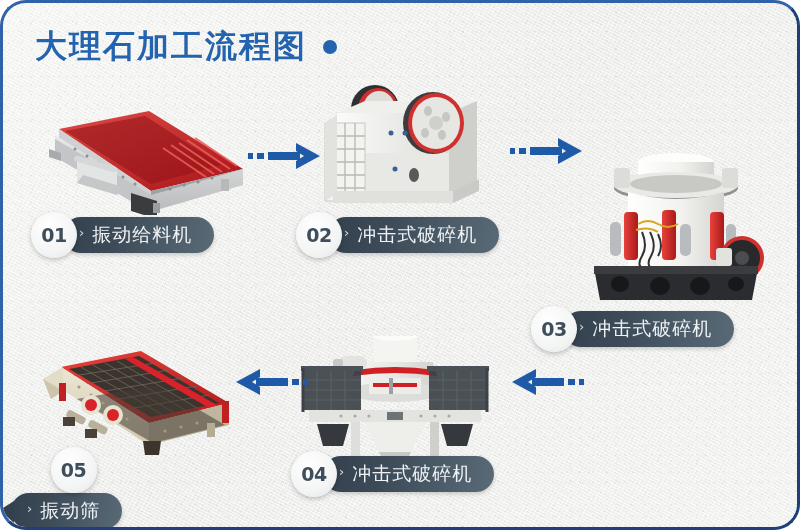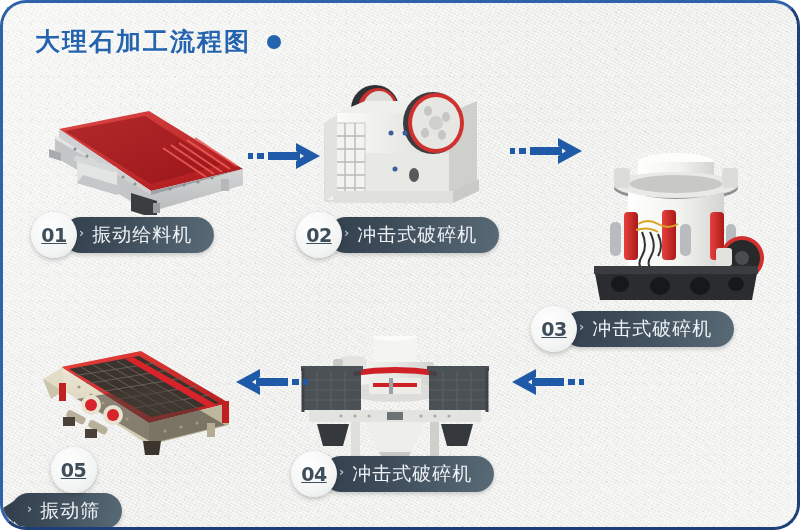--- a/index.html
+++ b/index.html
@@ -39,21 +39,21 @@
     pointer-events:none;
   }
 
   
   .title-row {
     position: absolute; left: 32px; top: 22px;
     display: flex; align-items: center; gap: 16px;
     z-index: 6;
   }
   .title-text {
-    font-size: 25px; font-weight: 700; letter-spacing: 2px;
+    font-size: 32px; font-weight: 700; letter-spacing: 2px;
     color: #2463ad;
     font-family: "DejaVu Sans", "Liberation Sans", sans-serif;
     text-shadow: 0 1px 0 rgba(255,255,255,0.8);
   }
   .title-dot { width: 14px; height: 14px; border-radius: 50%; background: #2463ad; }
 
   
   .stage { position: absolute; z-index: 4; }
 
   
@@ -62,21 +62,20 @@
   }
   .badge {
     position: relative; z-index: 3;
     width: 46px; height: 46px; border-radius: 50%;
     background: radial-gradient(circle at 38% 32%, #ffffff 0%, #f3f4f4 62%, #e2e4e4 100%);
     box-shadow: 0 2px 5px rgba(0,0,0,0.22);
     display: flex; align-items: center; justify-content: center;
     font-size: 19px; font-weight: 700; color: #3f4e5b;
     font-family: "DejaVu Sans", "Liberation Sans", sans-serif;
     letter-spacing: -0.5px;
-    text-decoration: underline;
   }
   .ribbon {
     position: relative; margin-left: -14px;
     height: 36px; padding: 0 22px 0 16px;
     border-radius: 18px;
     background: linear-gradient(100deg, #33414e 0%, #3d4b58 35%, #596a77 100%);
     box-shadow: 0 2px 4px rgba(0,0,0,0.18);
     display: flex; align-items: center; gap: 7px;
     color: #eef2f5;
     font-size: 19px; font-weight: 400; letter-spacing: 1px;

